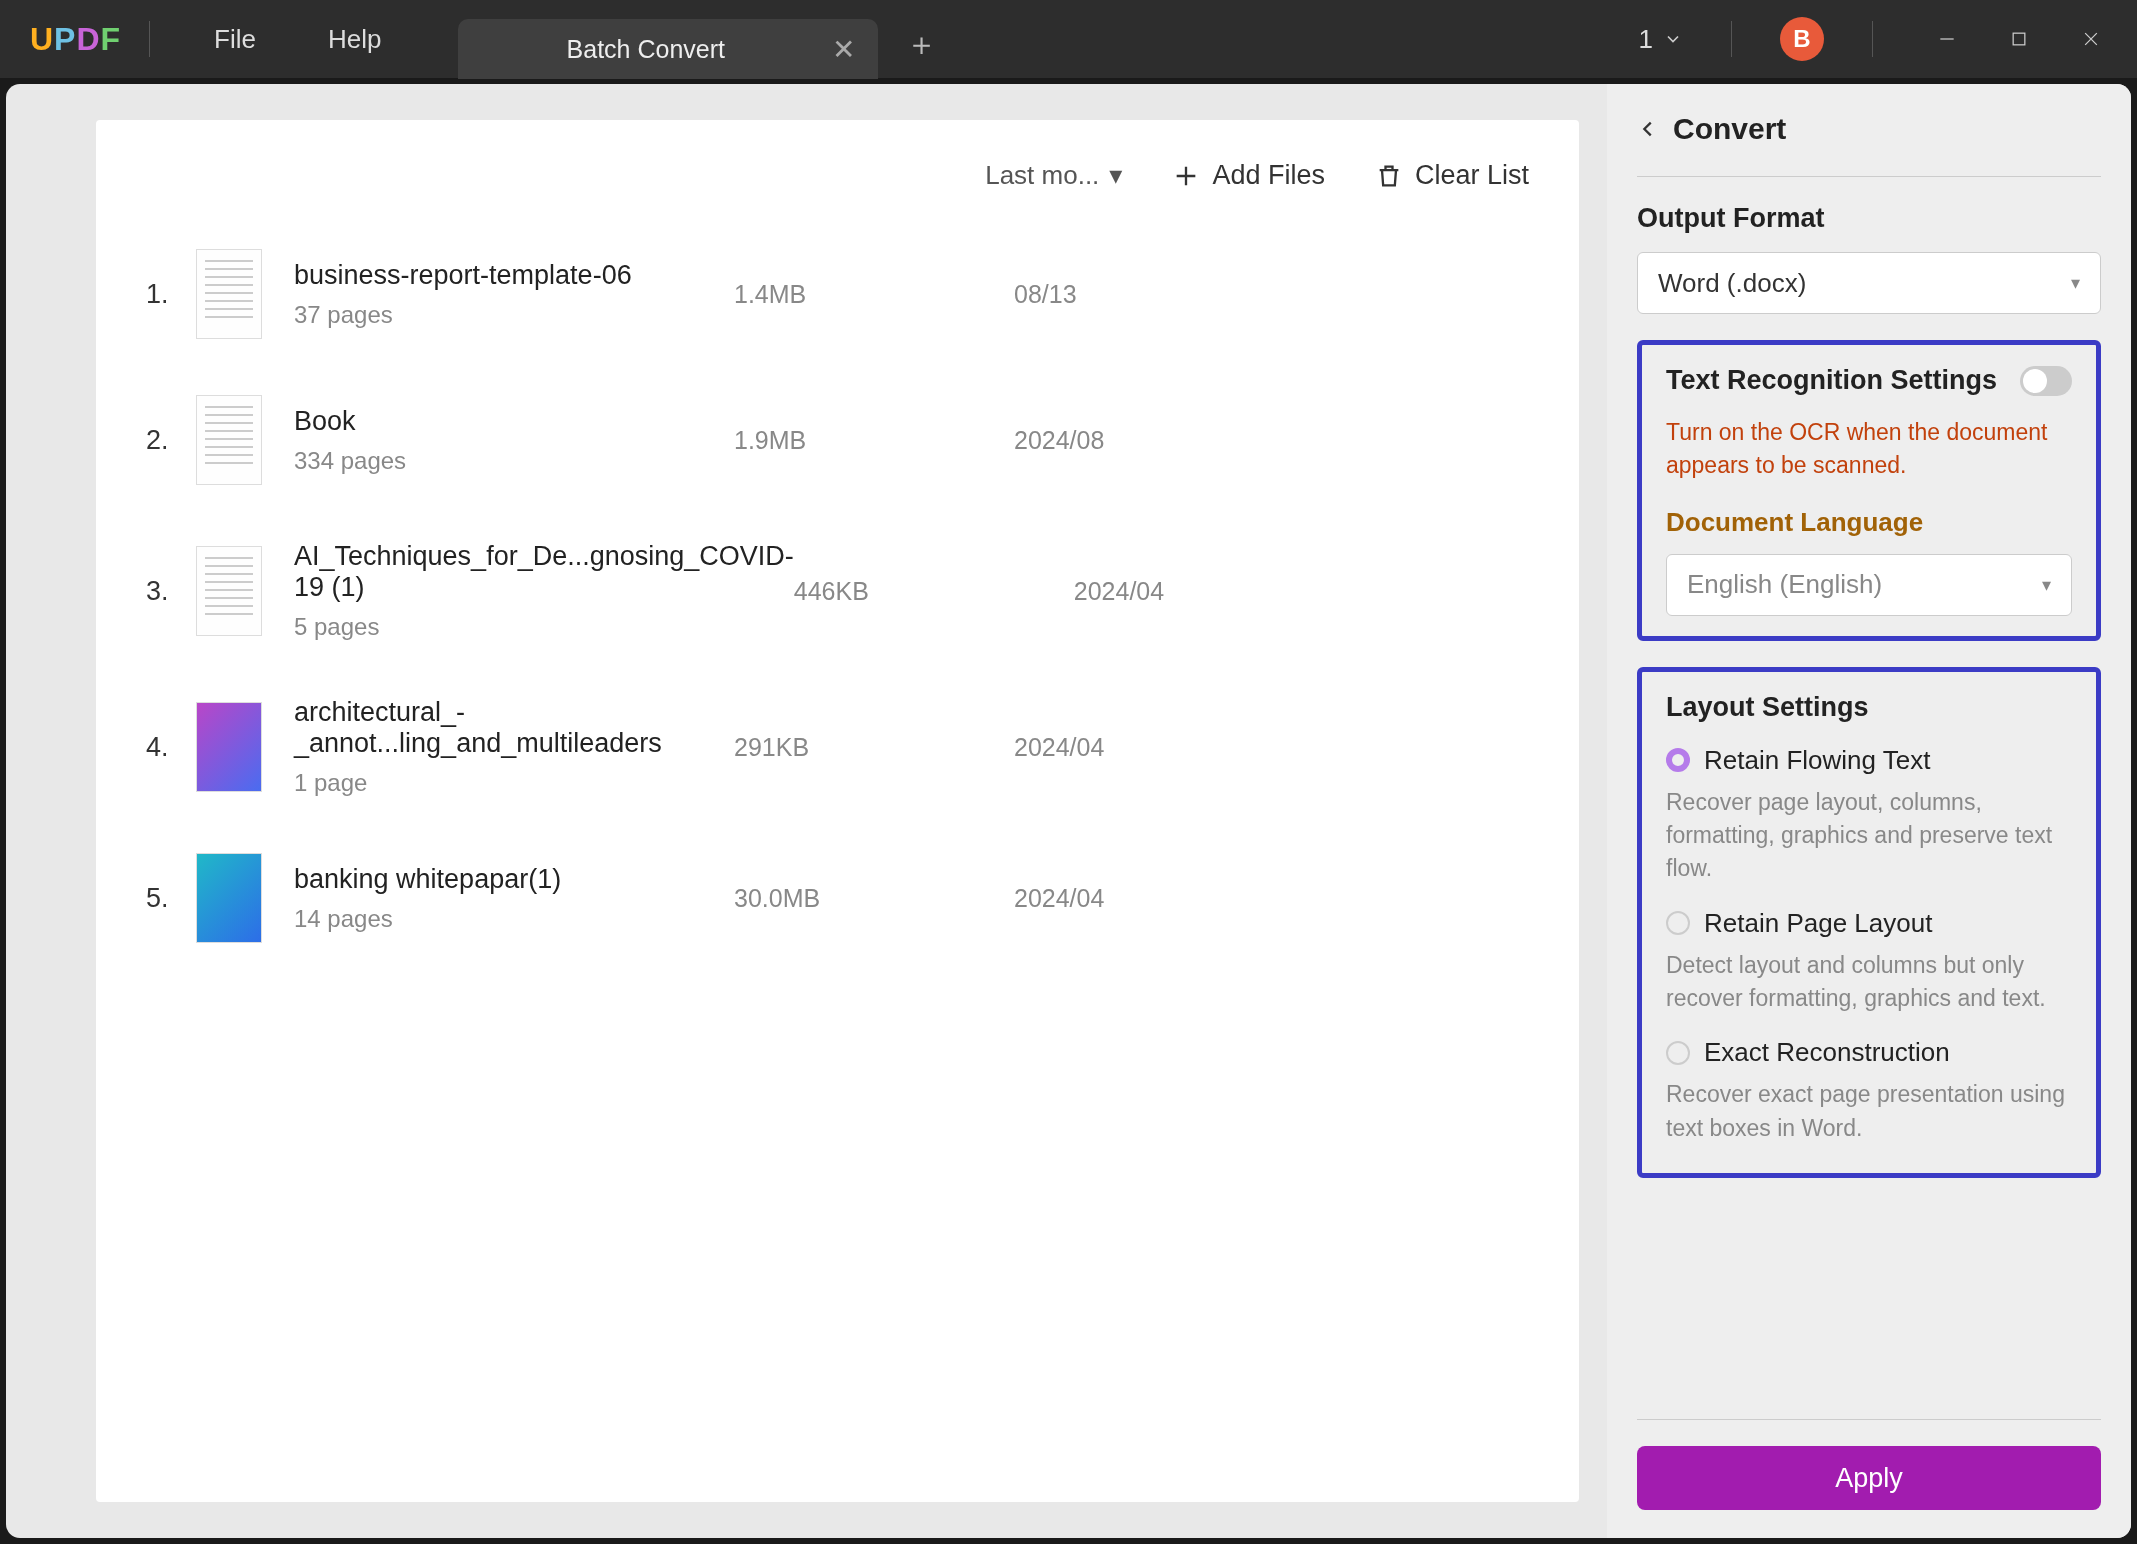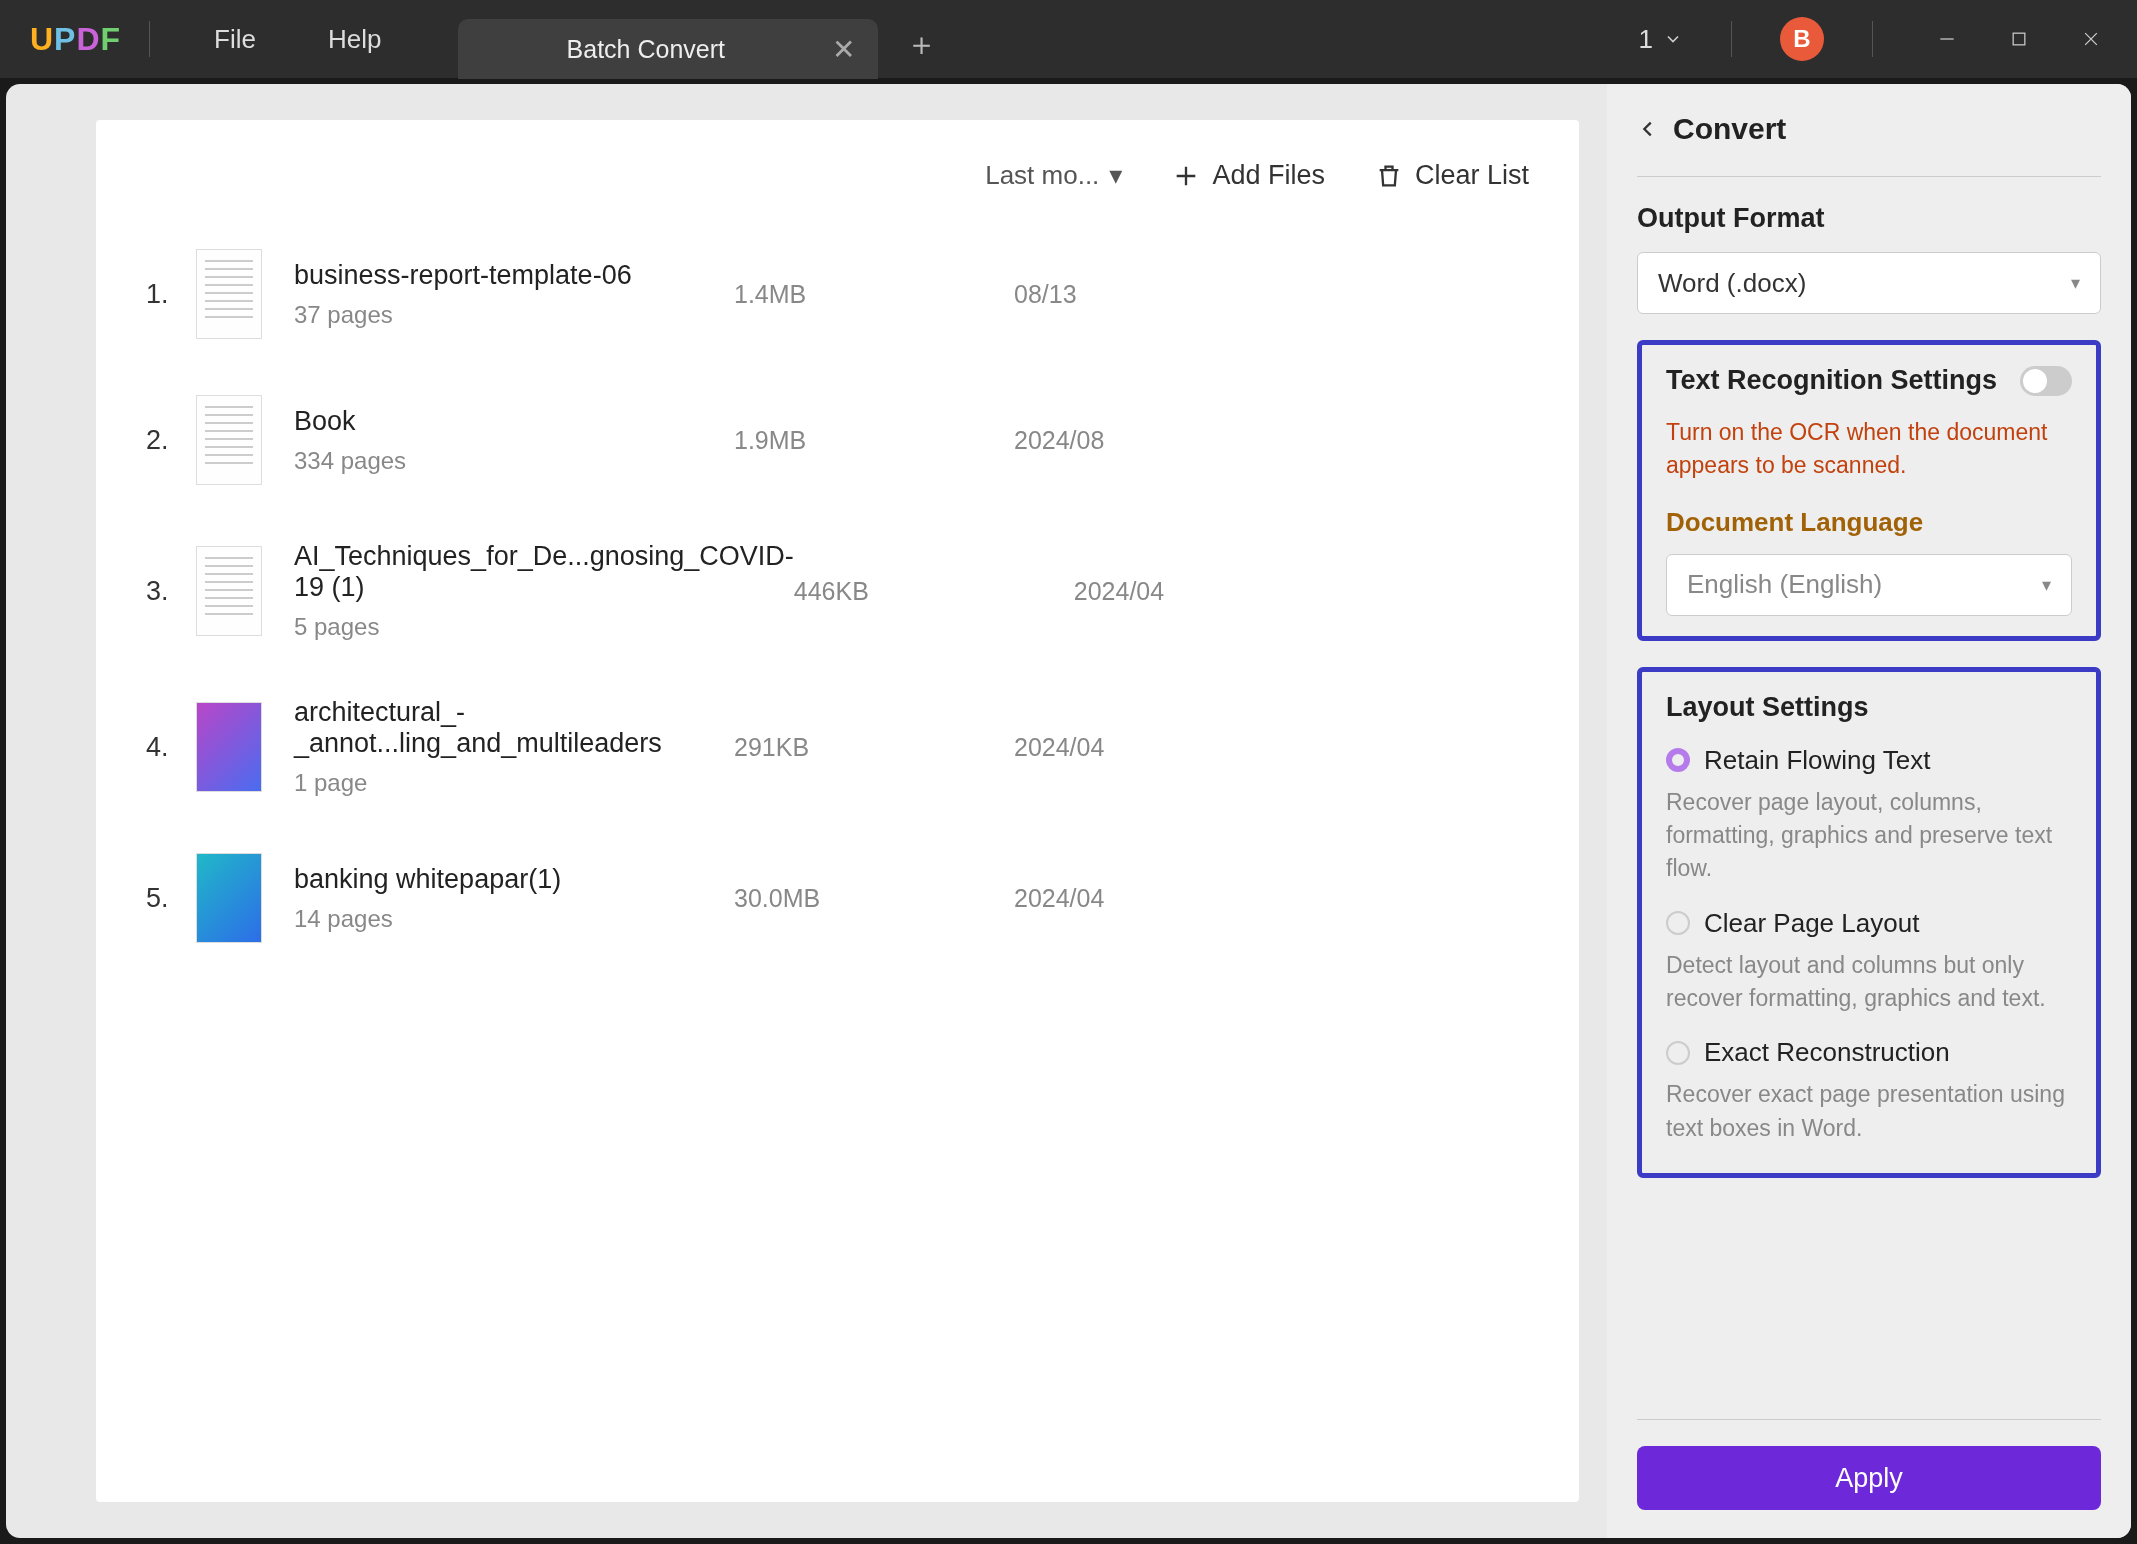--- a/index.html
+++ b/index.html
@@ -60,21 +60,21 @@
 .desc { font-size: 23px; color: #c2410c; margin-top: 20px; line-height: 1.45; }
 .sub-label { font-size: 26px; font-weight: 600; color: #a16207; margin: 24px 0 16px; }
 
 .radio-opt { display: flex; align-items: center; gap: 14px; margin-top: 22px; cursor: pointer; }
 .radio { width: 24px; height: 24px; border-radius: 50%; border: 2px solid #ccc; flex-shrink: 0; }
 .radio.checked { border: 6px solid #b57bea; }
 .radio-label { font-size: 26px; color: #222; }
 .radio-desc { font-size: 23px; color: #888; margin: 10px 0 8px 0; line-height: 1.45; }
 
 .footer { margin-top: auto; padding-top: 30px; }
-.apply-btn { background: #6d28d9; color: #fff; font-size: 27px; height: 64px; border-radius: 8px; display: flex; align-items: center; justify-content: center; cursor: pointer; }
+.apply-btn { background: #a21caf; color: #fff; font-size: 27px; height: 64px; border-radius: 8px; display: flex; align-items: center; justify-content: center; cursor: pointer; }
 
 
 .th-doc { background: linear-gradient(#fefefe,#fefefe); position: relative; }
 .th-doc::before { content: ""; position: absolute; left: 8px; right: 8px; top: 10px; height: 60px; background: repeating-linear-gradient(#ccc 0, #ccc 2px, transparent 2px, transparent 8px); }
 .th-color1 { background: linear-gradient(135deg,#b946c8,#4a6cf0); }
 .th-color2 { background: linear-gradient(135deg,#20b8c8,#2d6de8); }
 </style>
 </head>
 <body>
 
@@ -225,21 +225,21 @@
           <div>
             <div class="radio-opt">
               <div class="radio checked"></div>
               <div class="radio-label">Retain Flowing Text</div>
             </div>
             <div class="radio-desc">Recover page layout, columns, formatting, graphics and preserve text flow.</div>
           </div>
           <div>
             <div class="radio-opt">
               <div class="radio"></div>
-              <div class="radio-label">Clear Page Layout</div>
+              <div class="radio-label">Retain Page Layout</div>
             </div>
             <div class="radio-desc">Detect layout and columns but only recover formatting, graphics and text.</div>
           </div>
           <div>
             <div class="radio-opt">
               <div class="radio"></div>
               <div class="radio-label">Exact Reconstruction</div>
             </div>
             <div class="radio-desc">Recover exact page presentation using text boxes in Word.</div>
           </div>

